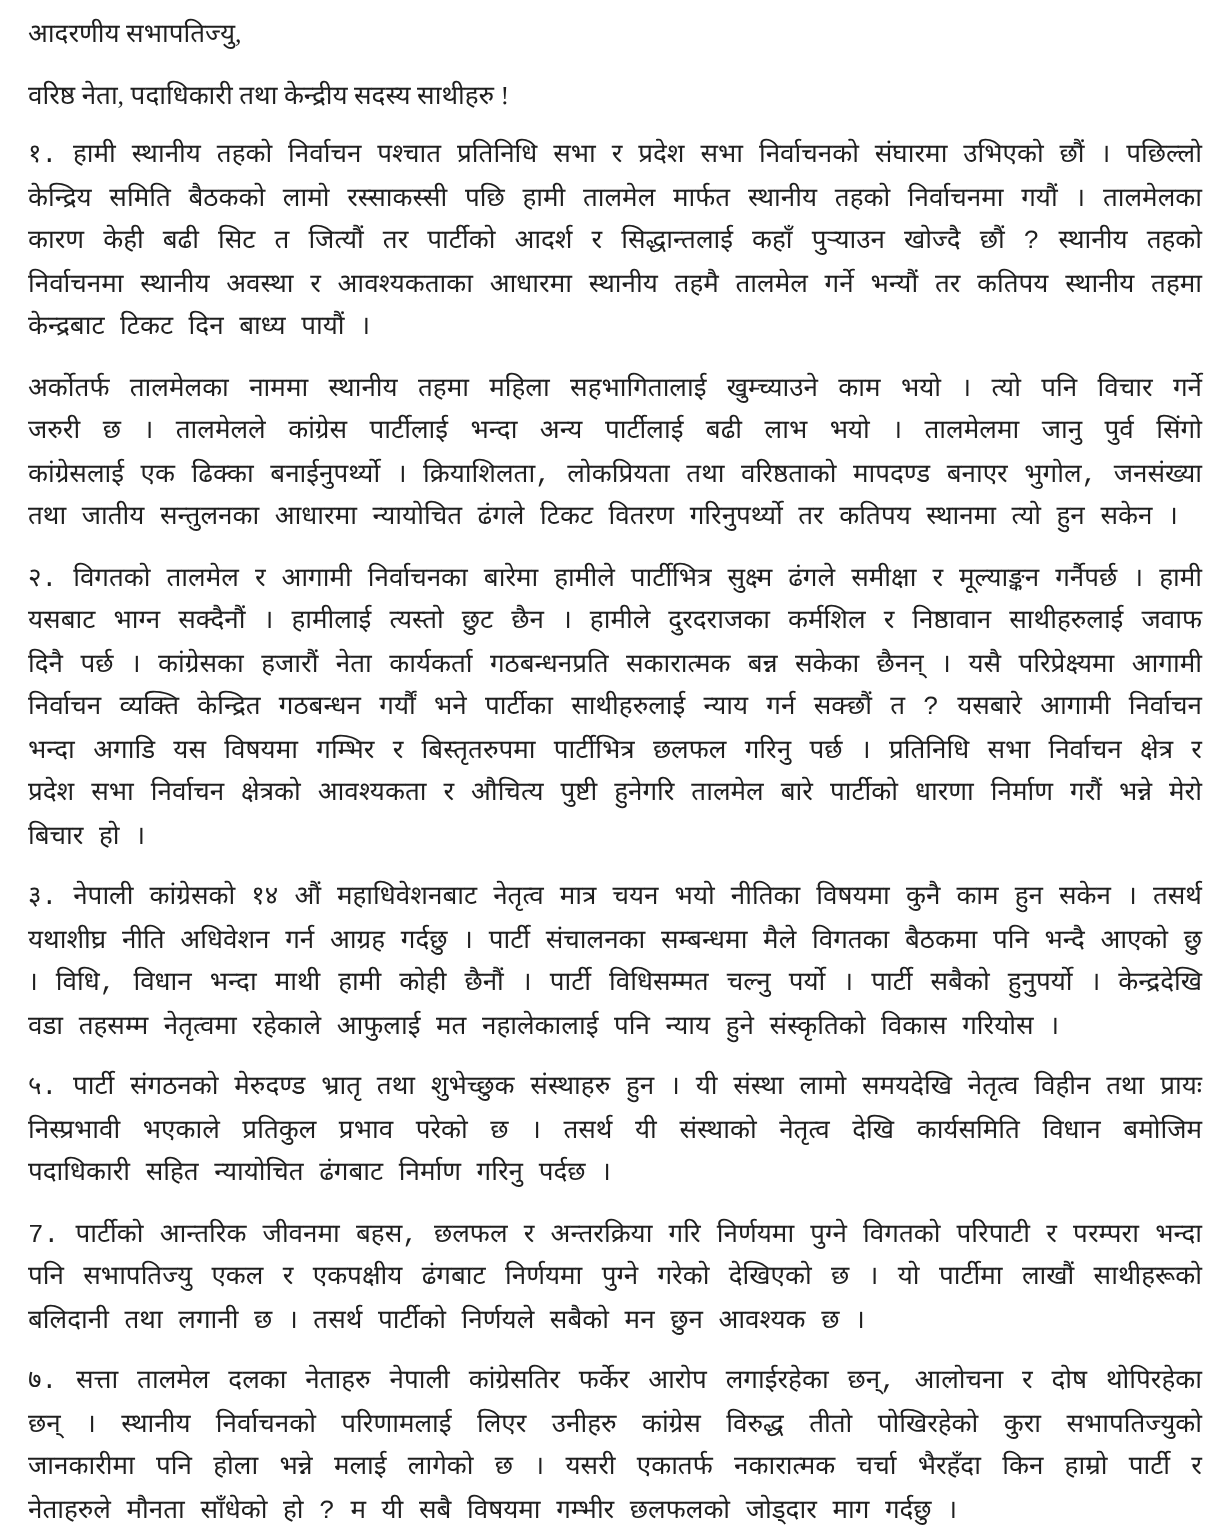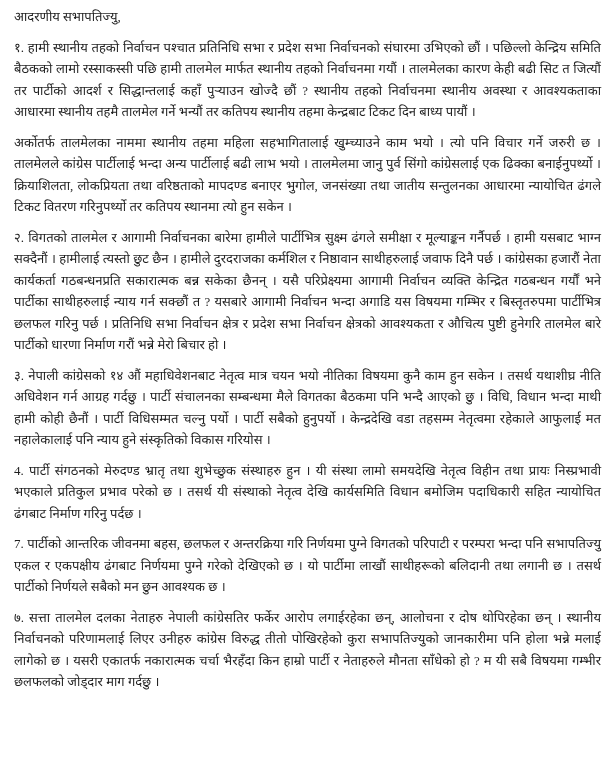--- a/index.html
+++ b/index.html
@@ -25,31 +25,33 @@
   }
   .salutation, .greeting {
     margin: 0 0 9px 0;
     text-align: left;
     white-space: nowrap;
   }
   .para {
     margin: 0 0 9px 0;
     text-align: justify;
     text-justify: inter-word;
+    font-family: Liberation Mono, monospace;
   }
   .para:last-child {
     margin-bottom: 0;
   }
 </style>
 </head>
 <body>
 
 <div class="page">
   <p class="salutation">आदरणीय सभापतिज्यु,</p>
+  <p class="greeting">वरिष्ठ नेता, पदाधिकारी तथा केन्द्रीय सदस्य साथीहरु !</p>
 
   <p class="para">१. हामी स्थानीय तहको निर्वाचन पश्चात प्रतिनिधि सभा र प्रदेश सभा निर्वाचनको संघारमा उभिएको छौं । पछिल्लो केन्द्रिय समिति बैठकको लामो रस्साकस्सी पछि हामी तालमेल मार्फत स्थानीय तहको निर्वाचनमा गयौं । तालमेलका कारण केही बढी सिट त जित्यौं तर पार्टीको आदर्श र सिद्धान्तलाई कहाँ पुर्‍याउन खोज्दै छौं ? स्थानीय तहको निर्वाचनमा स्थानीय अवस्था र आवश्यकताका आधारमा स्थानीय तहमै तालमेल गर्ने भन्यौं तर कतिपय स्थानीय तहमा केन्द्रबाट टिकट दिन बाध्य पायौं ।</p>
   <p class="para">अर्कोतर्फ तालमेलका नाममा स्थानीय तहमा महिला सहभागितालाई खुम्च्याउने काम भयो । त्यो पनि विचार गर्ने जरुरी छ । तालमेलले कांग्रेस पार्टीलाई भन्दा अन्य पार्टीलाई बढी लाभ भयो । तालमेलमा जानु पुर्व सिंगो कांग्रेसलाई एक ढिक्का बनाईनुपर्थ्यो । क्रियाशिलता, लोकप्रियता तथा वरिष्ठताको मापदण्ड बनाएर भुगोल, जनसंख्या तथा जातीय सन्तुलनका आधारमा न्यायोचित ढंगले टिकट वितरण गरिनुपर्थ्यो तर कतिपय स्थानमा त्यो हुन सकेन ।</p>
   <p class="para">२. विगतको तालमेल र आगामी निर्वाचनका बारेमा हामीले पार्टीभित्र सुक्ष्म ढंगले समीक्षा र मूल्याङ्कन गर्नैपर्छ । हामी यसबाट भाग्न सक्दैनौं । हामीलाई त्यस्तो छुट छैन । हामीले दुरदराजका कर्मशिल र निष्ठावान साथीहरुलाई जवाफ दिनै पर्छ । कांग्रेसका हजारौं नेता कार्यकर्ता गठबन्धनप्रति सकारात्मक बन्न सकेका छैनन् । यसै परिप्रेक्ष्यमा आगामी निर्वाचन व्यक्ति केन्द्रित गठबन्धन गर्यौं भने पार्टीका साथीहरुलाई न्याय गर्न सक्छौं त ? यसबारे आगामी निर्वाचन भन्दा अगाडि यस विषयमा गम्भिर र बिस्तृतरुपमा पार्टीभित्र छलफल गरिनु पर्छ । प्रतिनिधि सभा निर्वाचन क्षेत्र र प्रदेश सभा निर्वाचन क्षेत्रको आवश्यकता र औचित्य पुष्टी हुनेगरि तालमेल बारे पार्टीको धारणा निर्माण गरौं भन्ने मेरो बिचार हो ।</p>
   <p class="para">३. नेपाली कांग्रेसको १४ औं महाधिवेशनबाट नेतृत्व मात्र चयन भयो नीतिका विषयमा कुनै काम हुन सकेन । तसर्थ यथाशीघ्र नीति अधिवेशन गर्न आग्रह गर्दछु । पार्टी संचालनका सम्बन्धमा मैले विगतका बैठकमा पनि भन्दै आएको छु । विधि, विधान भन्दा माथी हामी कोही छैनौं । पार्टी विधिसम्मत चल्नु पर्यो । पार्टी सबैको हुनुपर्यो । केन्द्रदेखि वडा तहसम्म नेतृत्वमा रहेकाले आफुलाई मत नहालेकालाई पनि न्याय हुने संस्कृतिको विकास गरियोस ।</p>
-  <p class="para">4. पार्टी संगठनको मेरुदण्ड भ्रातृ तथा शुभेच्छुक संस्थाहरु हुन । यी संस्था लामो समयदेखि नेतृत्व विहीन तथा प्रायः निस्प्रभावी भएकाले प्रतिकुल प्रभाव परेको छ । तसर्थ यी संस्थाको नेतृत्व देखि कार्यसमिति विधान बमोजिम पदाधिकारी सहित न्यायोचित ढंगबाट निर्माण गरिनु पर्दछ ।</p>
+  <p class="para">५. पार्टी संगठनको मेरुदण्ड भ्रातृ तथा शुभेच्छुक संस्थाहरु हुन । यी संस्था लामो समयदेखि नेतृत्व विहीन तथा प्रायः निस्प्रभावी भएकाले प्रतिकुल प्रभाव परेको छ । तसर्थ यी संस्थाको नेतृत्व देखि कार्यसमिति विधान बमोजिम पदाधिकारी सहित न्यायोचित ढंगबाट निर्माण गरिनु पर्दछ ।</p>
   <p class="para">7. पार्टीको आन्तरिक जीवनमा बहस, छलफल र अन्तरक्रिया गरि निर्णयमा पुग्ने विगतको परिपाटी र परम्परा भन्दा पनि सभापतिज्यु एकल र एकपक्षीय ढंगबाट निर्णयमा पुग्ने गरेको देखिएको छ । यो पार्टीमा लाखौं साथीहरूको बलिदानी तथा लगानी छ । तसर्थ पार्टीको निर्णयले सबैको मन छुन आवश्यक छ ।</p>
   <p class="para">७. सत्ता तालमेल दलका नेताहरु नेपाली कांग्रेसतिर फर्केर आरोप लगाईरहेका छन्, आलोचना र दोष थोपिरहेका छन् । स्थानीय निर्वाचनको परिणामलाई लिएर उनीहरु कांग्रेस विरुद्ध तीतो पोखिरहेको कुरा सभापतिज्युको जानकारीमा पनि होला भन्ने मलाई लागेको छ । यसरी एकातर्फ नकारात्मक चर्चा भैरहँदा किन हाम्रो पार्टी र नेताहरुले मौनता साँधेको हो ? म यी सबै विषयमा गम्भीर छलफलको जोड्दार माग गर्दछु ।</p>
 </div>
 
 </body></html>

